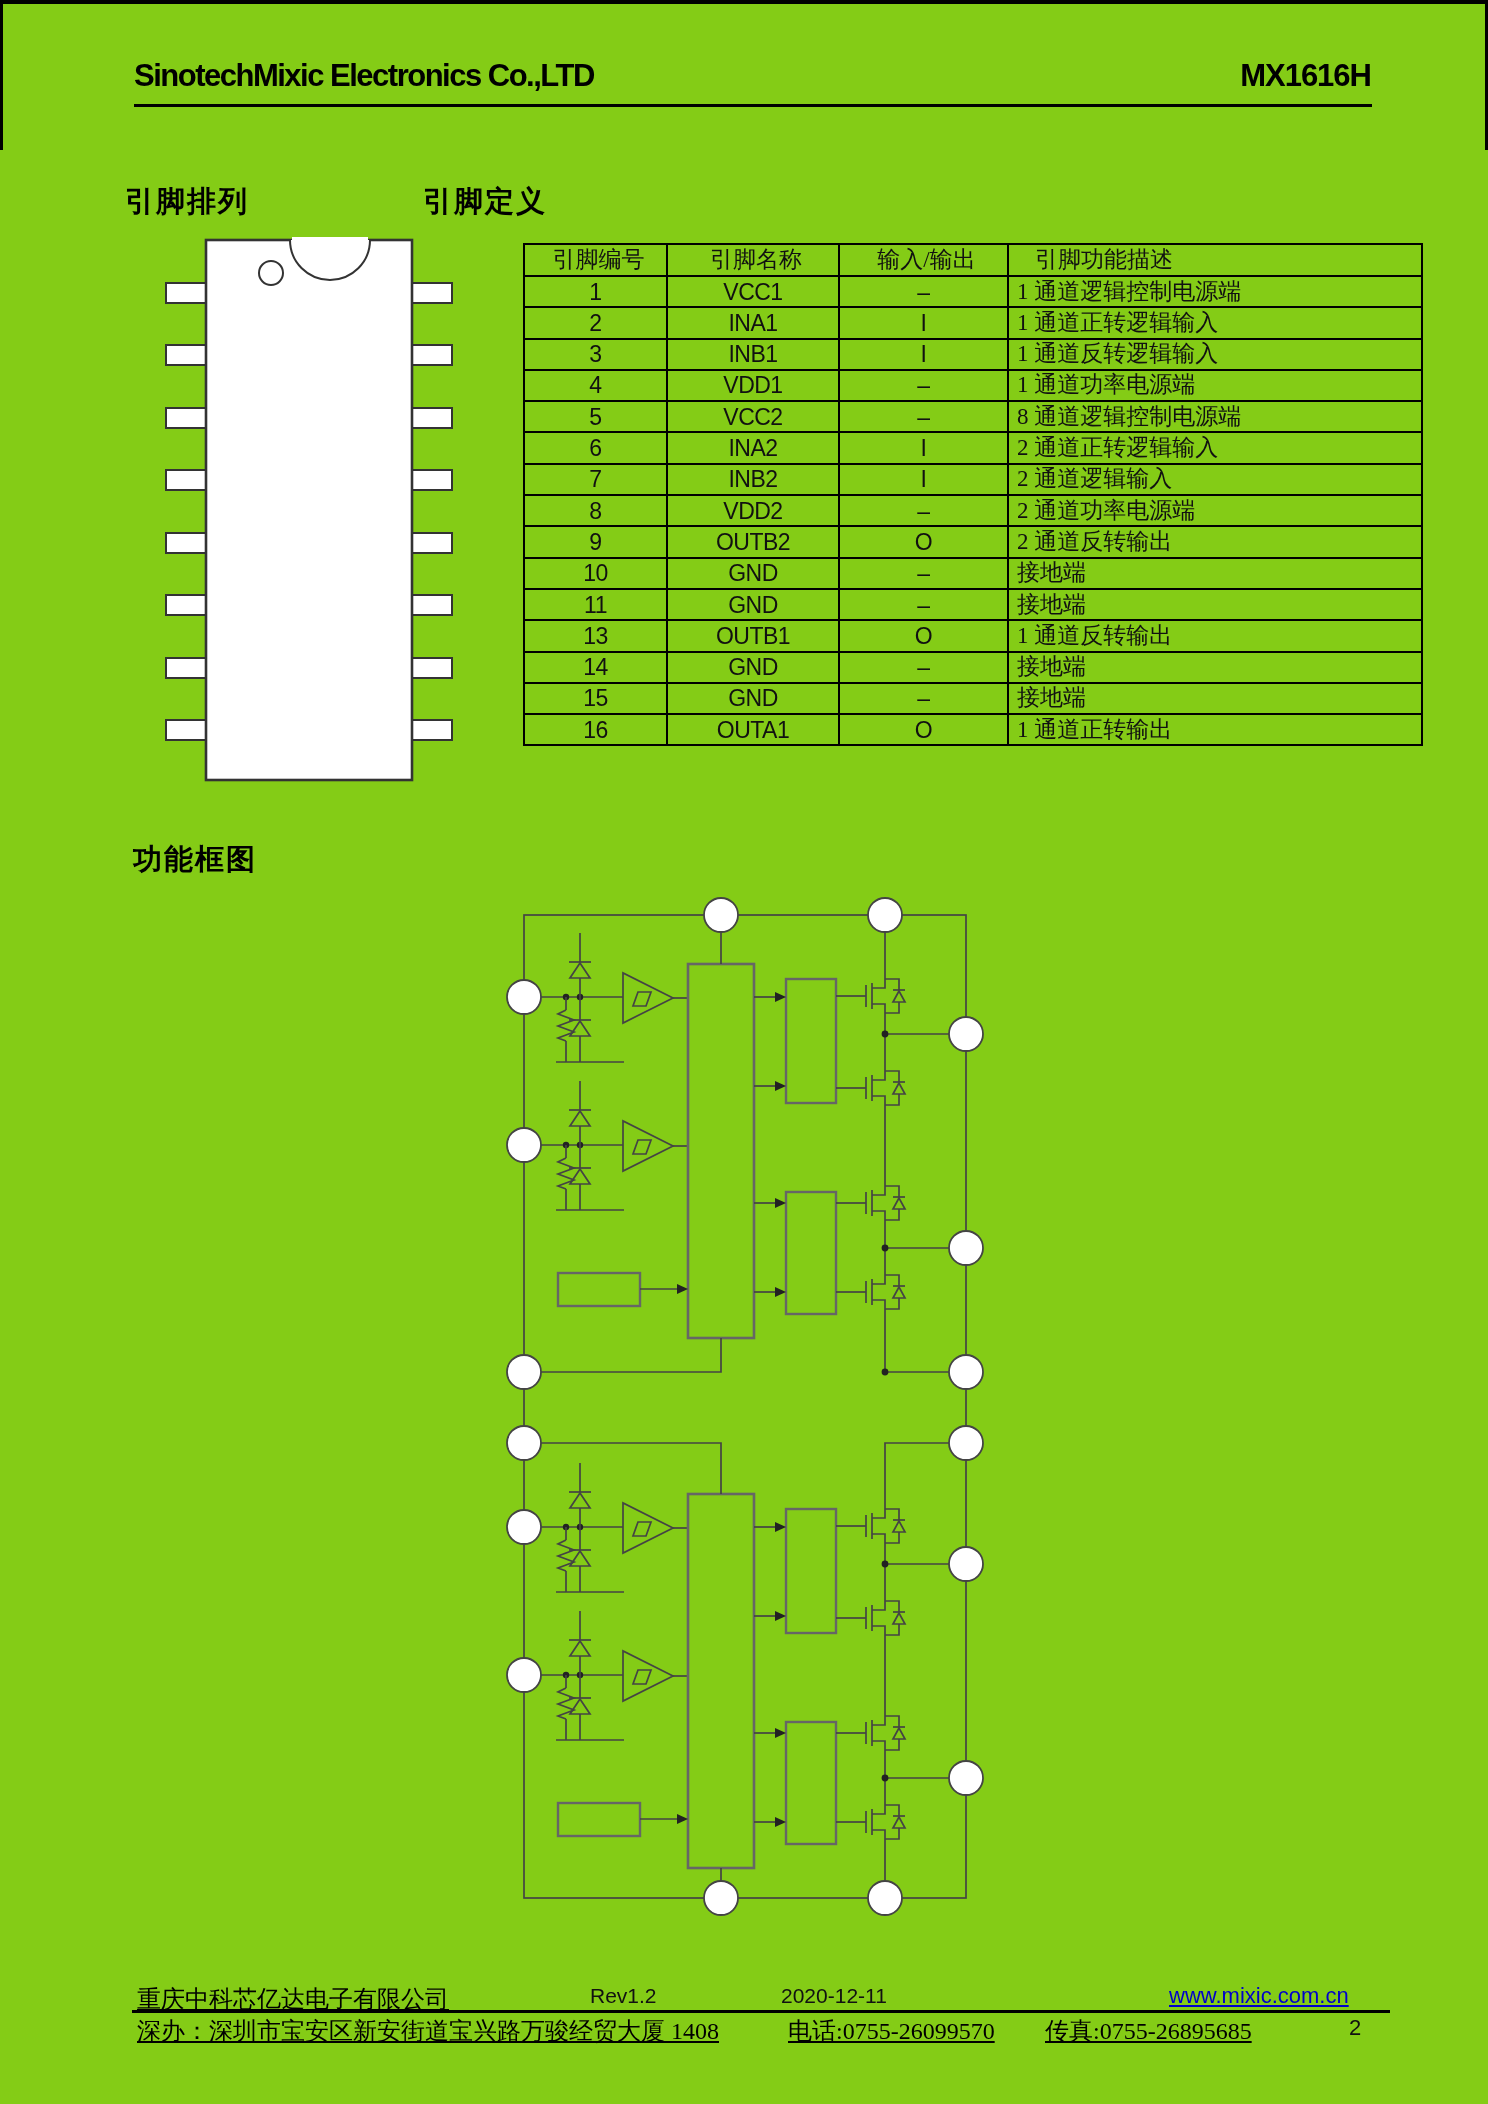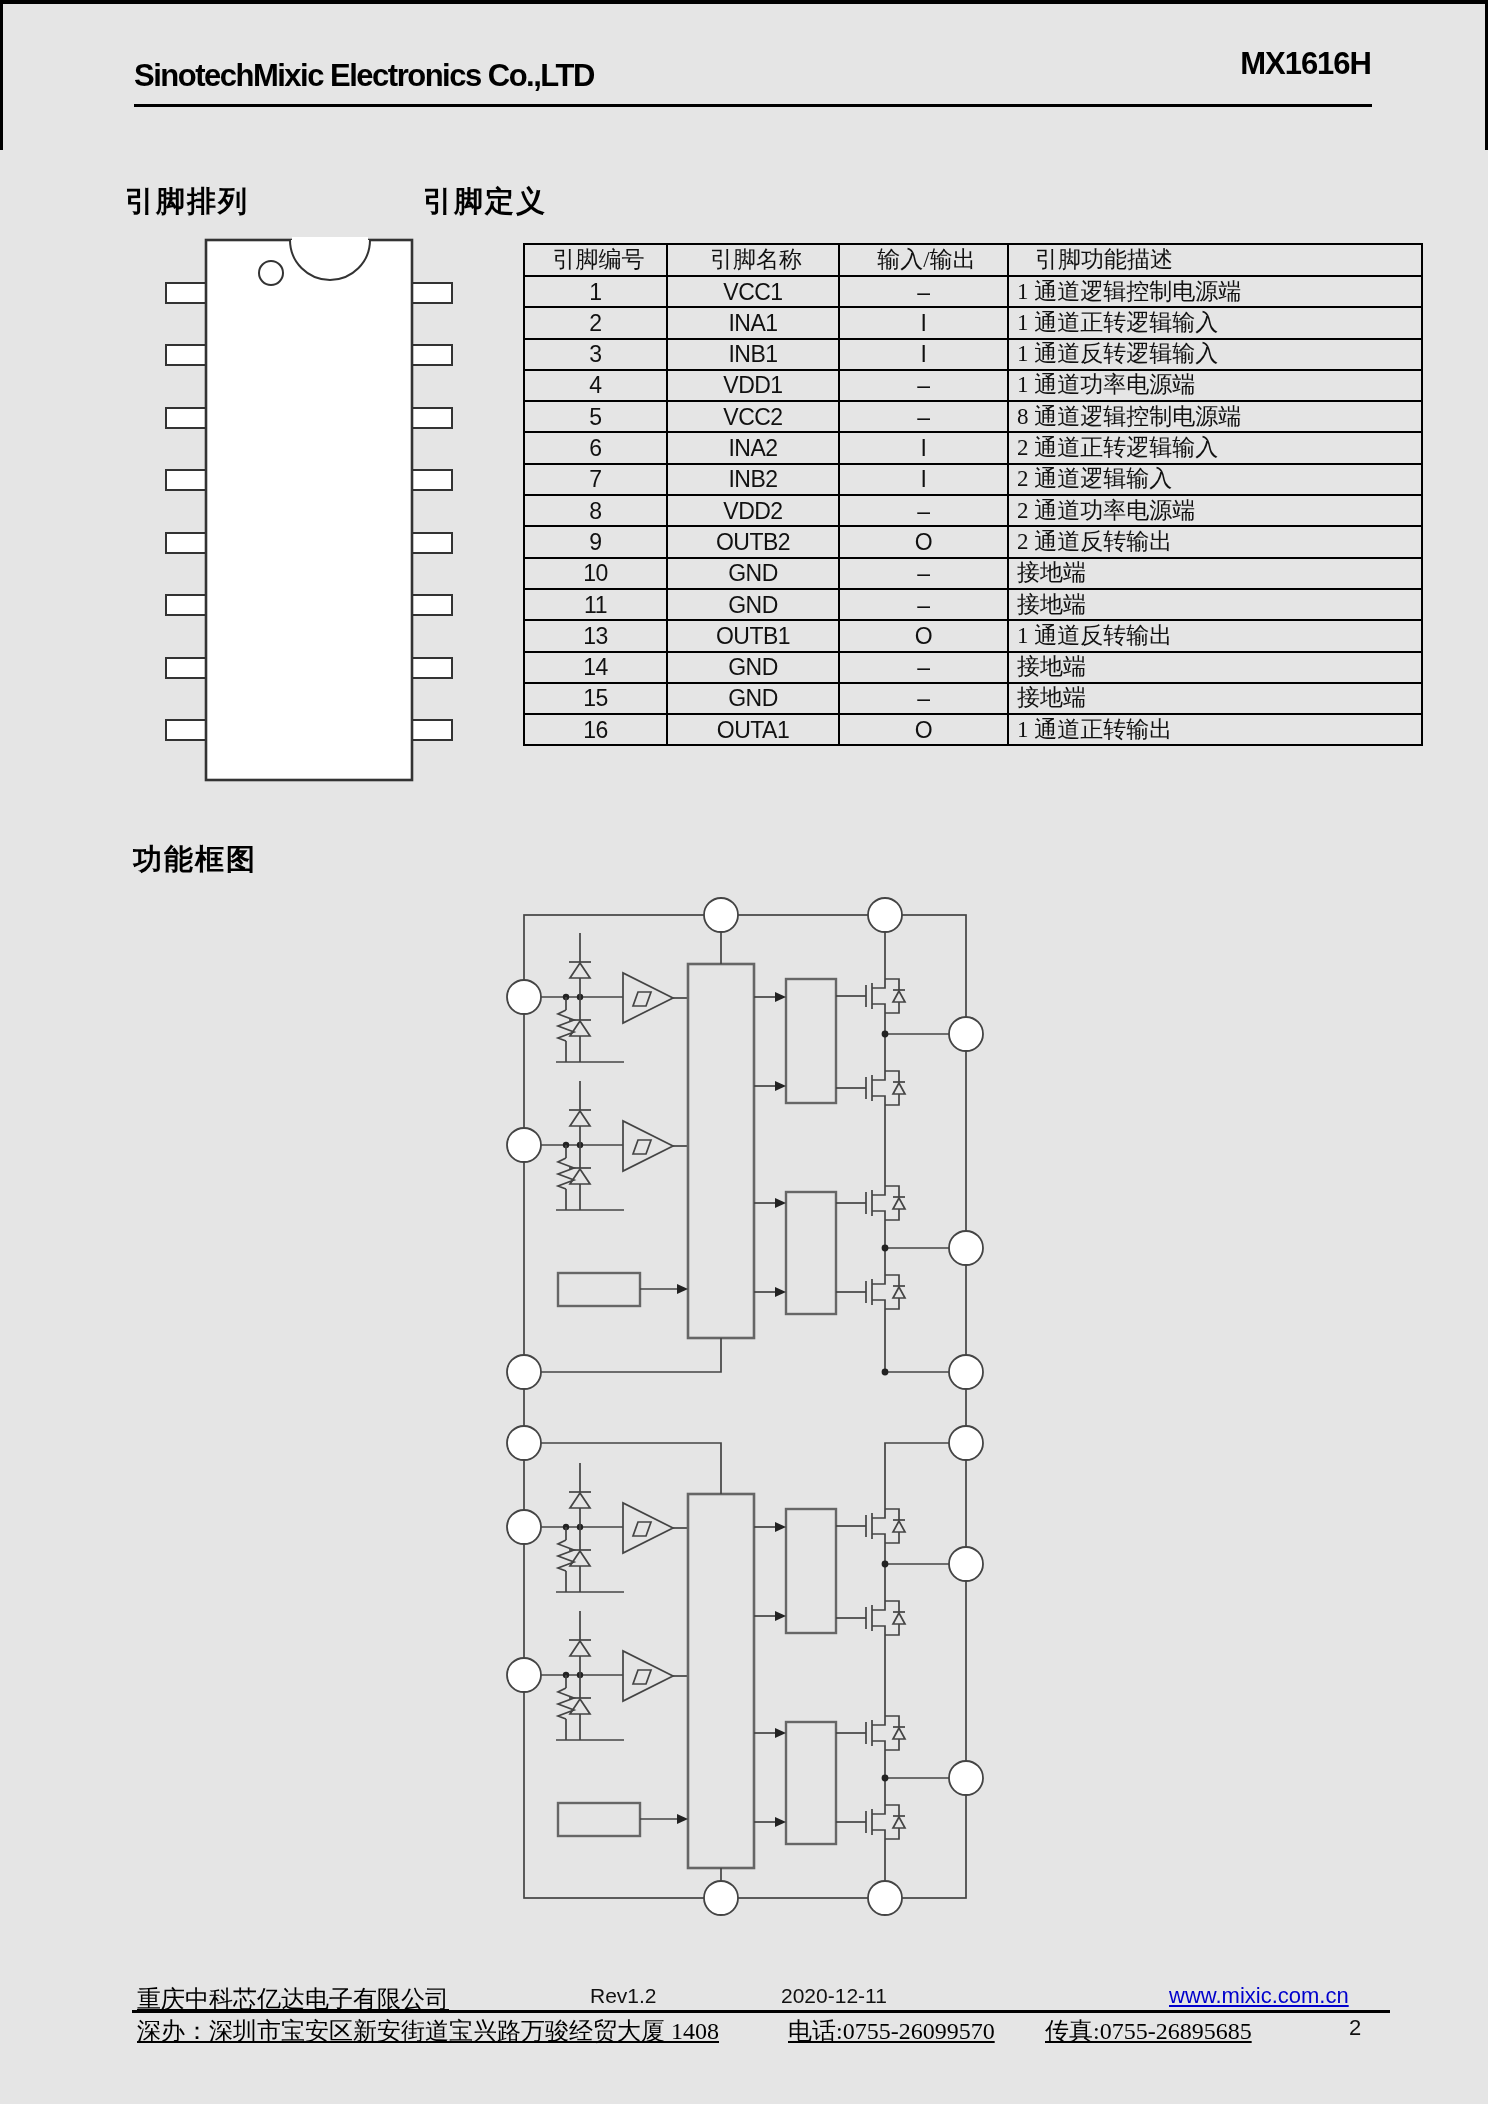--- a/index.html
+++ b/index.html
@@ -1,24 +1,24 @@
 <!DOCTYPE html>
 <html><head>
 <meta charset="utf-8">
 <style>
   html,body{margin:0;padding:0;background:#888;}
-  #page{position:relative;width:1488px;height:2104px;background:#e5e5e5;overflow:hidden;
+  #page{position:relative;width:1488px;height:2104px;background:#84cc16;overflow:hidden;
         font-family:"Liberation Serif", serif;color:#111;}
   .abs{position:absolute;white-space:nowrap;}
   
   .edge{position:absolute;background:#000;}
   
   .hdr-company{left:134px;top:58px;font-family:"Liberation Sans",sans-serif;
                font-weight:bold;font-size:31px;letter-spacing:-1.5px;color:#000;}
-  .hdr-part{right:117px;top:46px;font-family:"Liberation Sans",sans-serif;
+  .hdr-part{right:117px;top:58px;font-family:"Liberation Sans",sans-serif;
             font-weight:bold;font-size:31px;letter-spacing:-1px;color:#000;}
   .hdr-rule{left:134px;top:104px;width:1238px;height:3px;background:#000;}
   
   .sec{font-size:29px;font-weight:bold;color:#000;letter-spacing:2px;}
   
   #pin-table{position:absolute;left:523px;top:243px;width:846px;border-collapse:collapse;
              table-layout:fixed;}
   #pin-table th,#pin-table td{border:2px solid #000;padding:0;line-height:1.05;
              overflow:hidden;}
   #pin-table th{height:30px;font-size:23px;font-weight:normal;text-align:left;padding-left:26px;}

